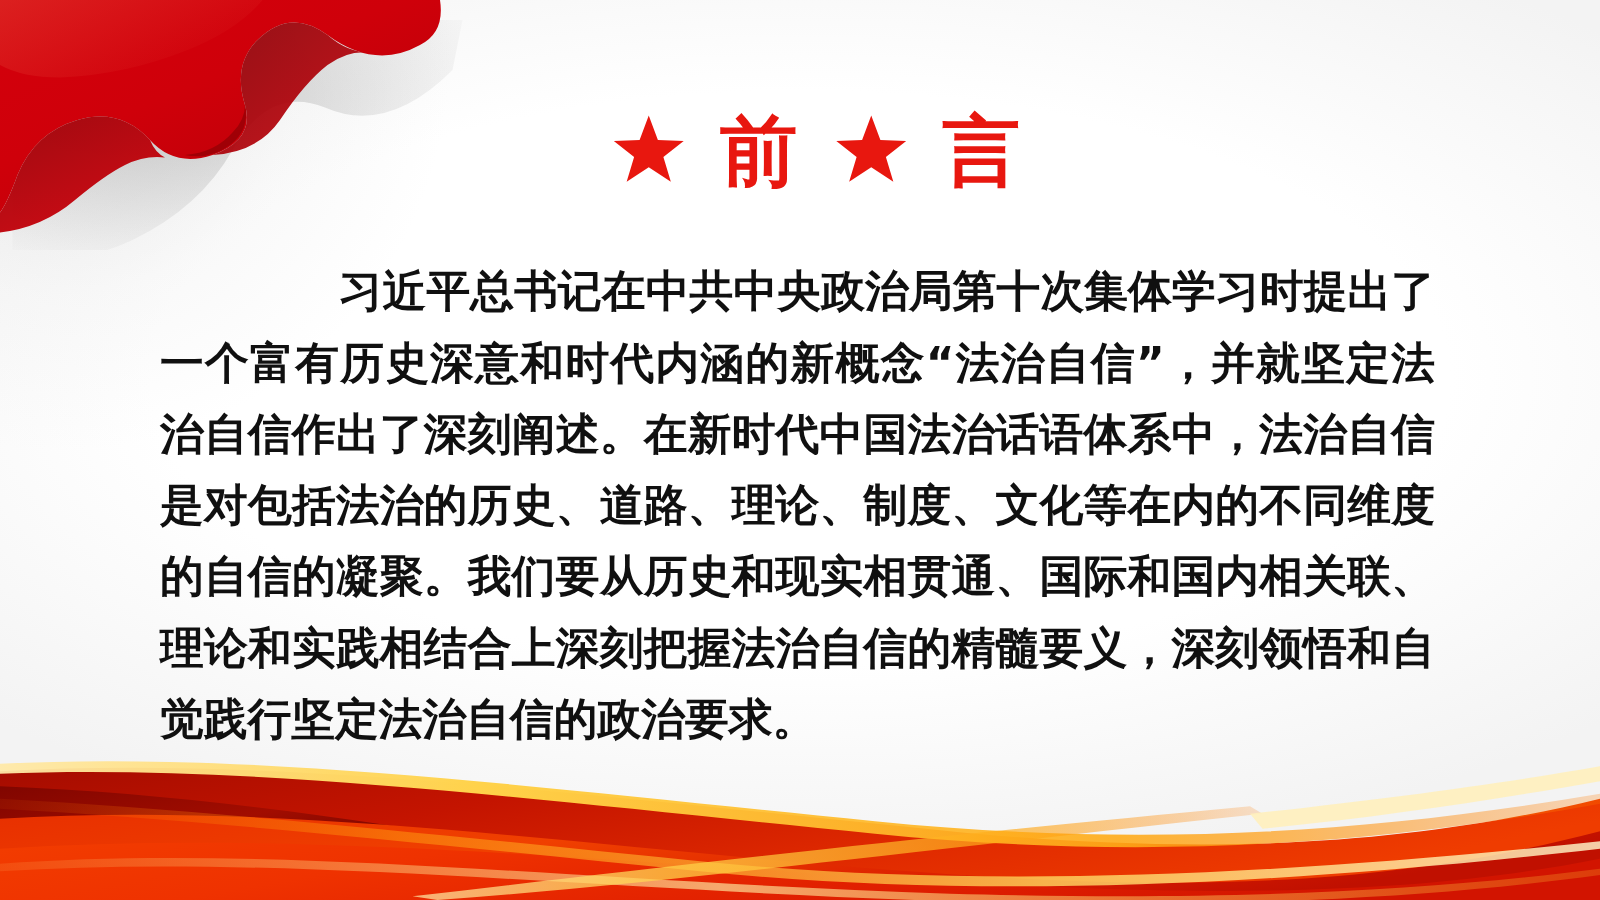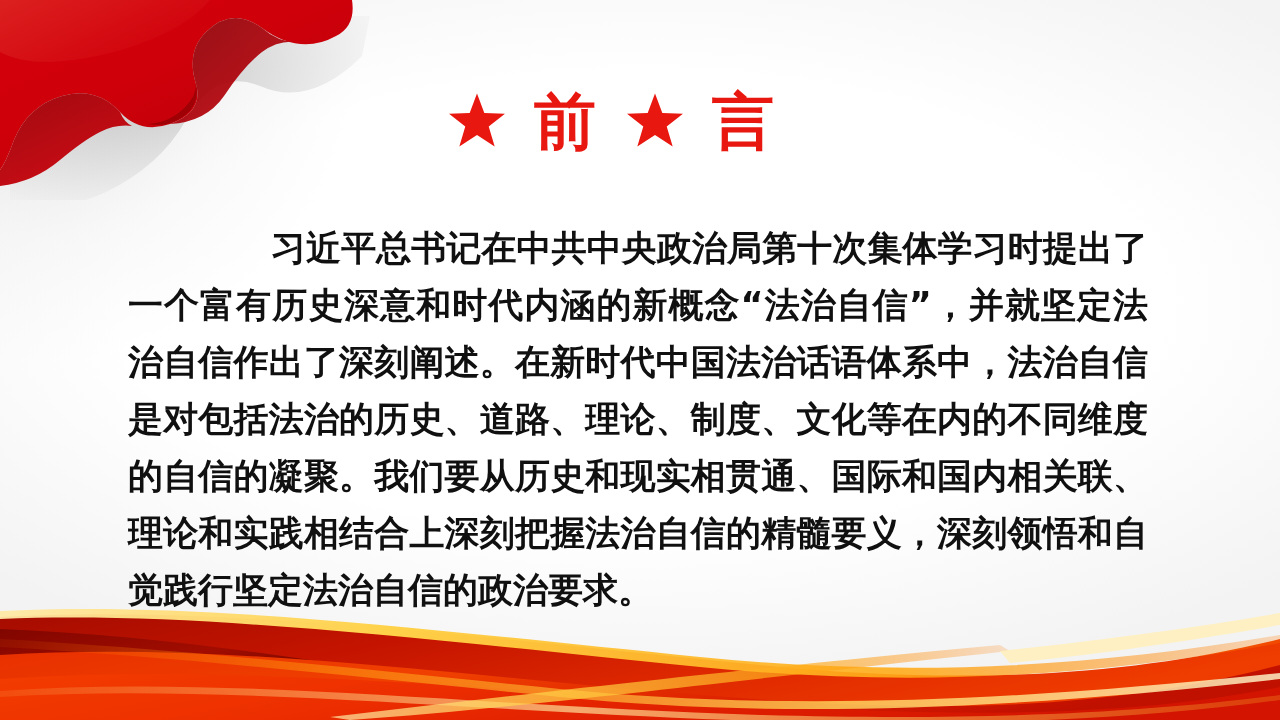--- a/index.html
+++ b/index.html
@@ -42,20 +42,21 @@
     pointer-events: none;
   }
   .flag-wrap svg { display: block; }
 
   
   .title-block {
     position: absolute;
     left: 420px;
     top: 80px;
     width: 440px;
+    text-align: center;
     line-height: 82px;
     white-space: normal;
   }
   .title-star {
     display: inline-block;
     vertical-align: middle;
     width: 62px;
     height: 62px;
     margin: 0 26px;
   }
@@ -67,21 +68,21 @@
     font-size: 62px;
     font-weight: 700;
     color: #e8170f;
     letter-spacing: 2px;
   }
 
   
   .body-text {
     position: absolute;
     left: 128px;
-    top: 220px;
+    top: 206px;
     width: 1020px;
     font-family: "DejaVu Sans", "Liberation Sans", sans-serif;
     font-size: 35px;
     font-weight: 700;
     line-height: 57px;
     color: #101010;
     text-align: justify;
     text-justify: inter-character;
     text-indent: 143px;
     letter-spacing: 0px;

